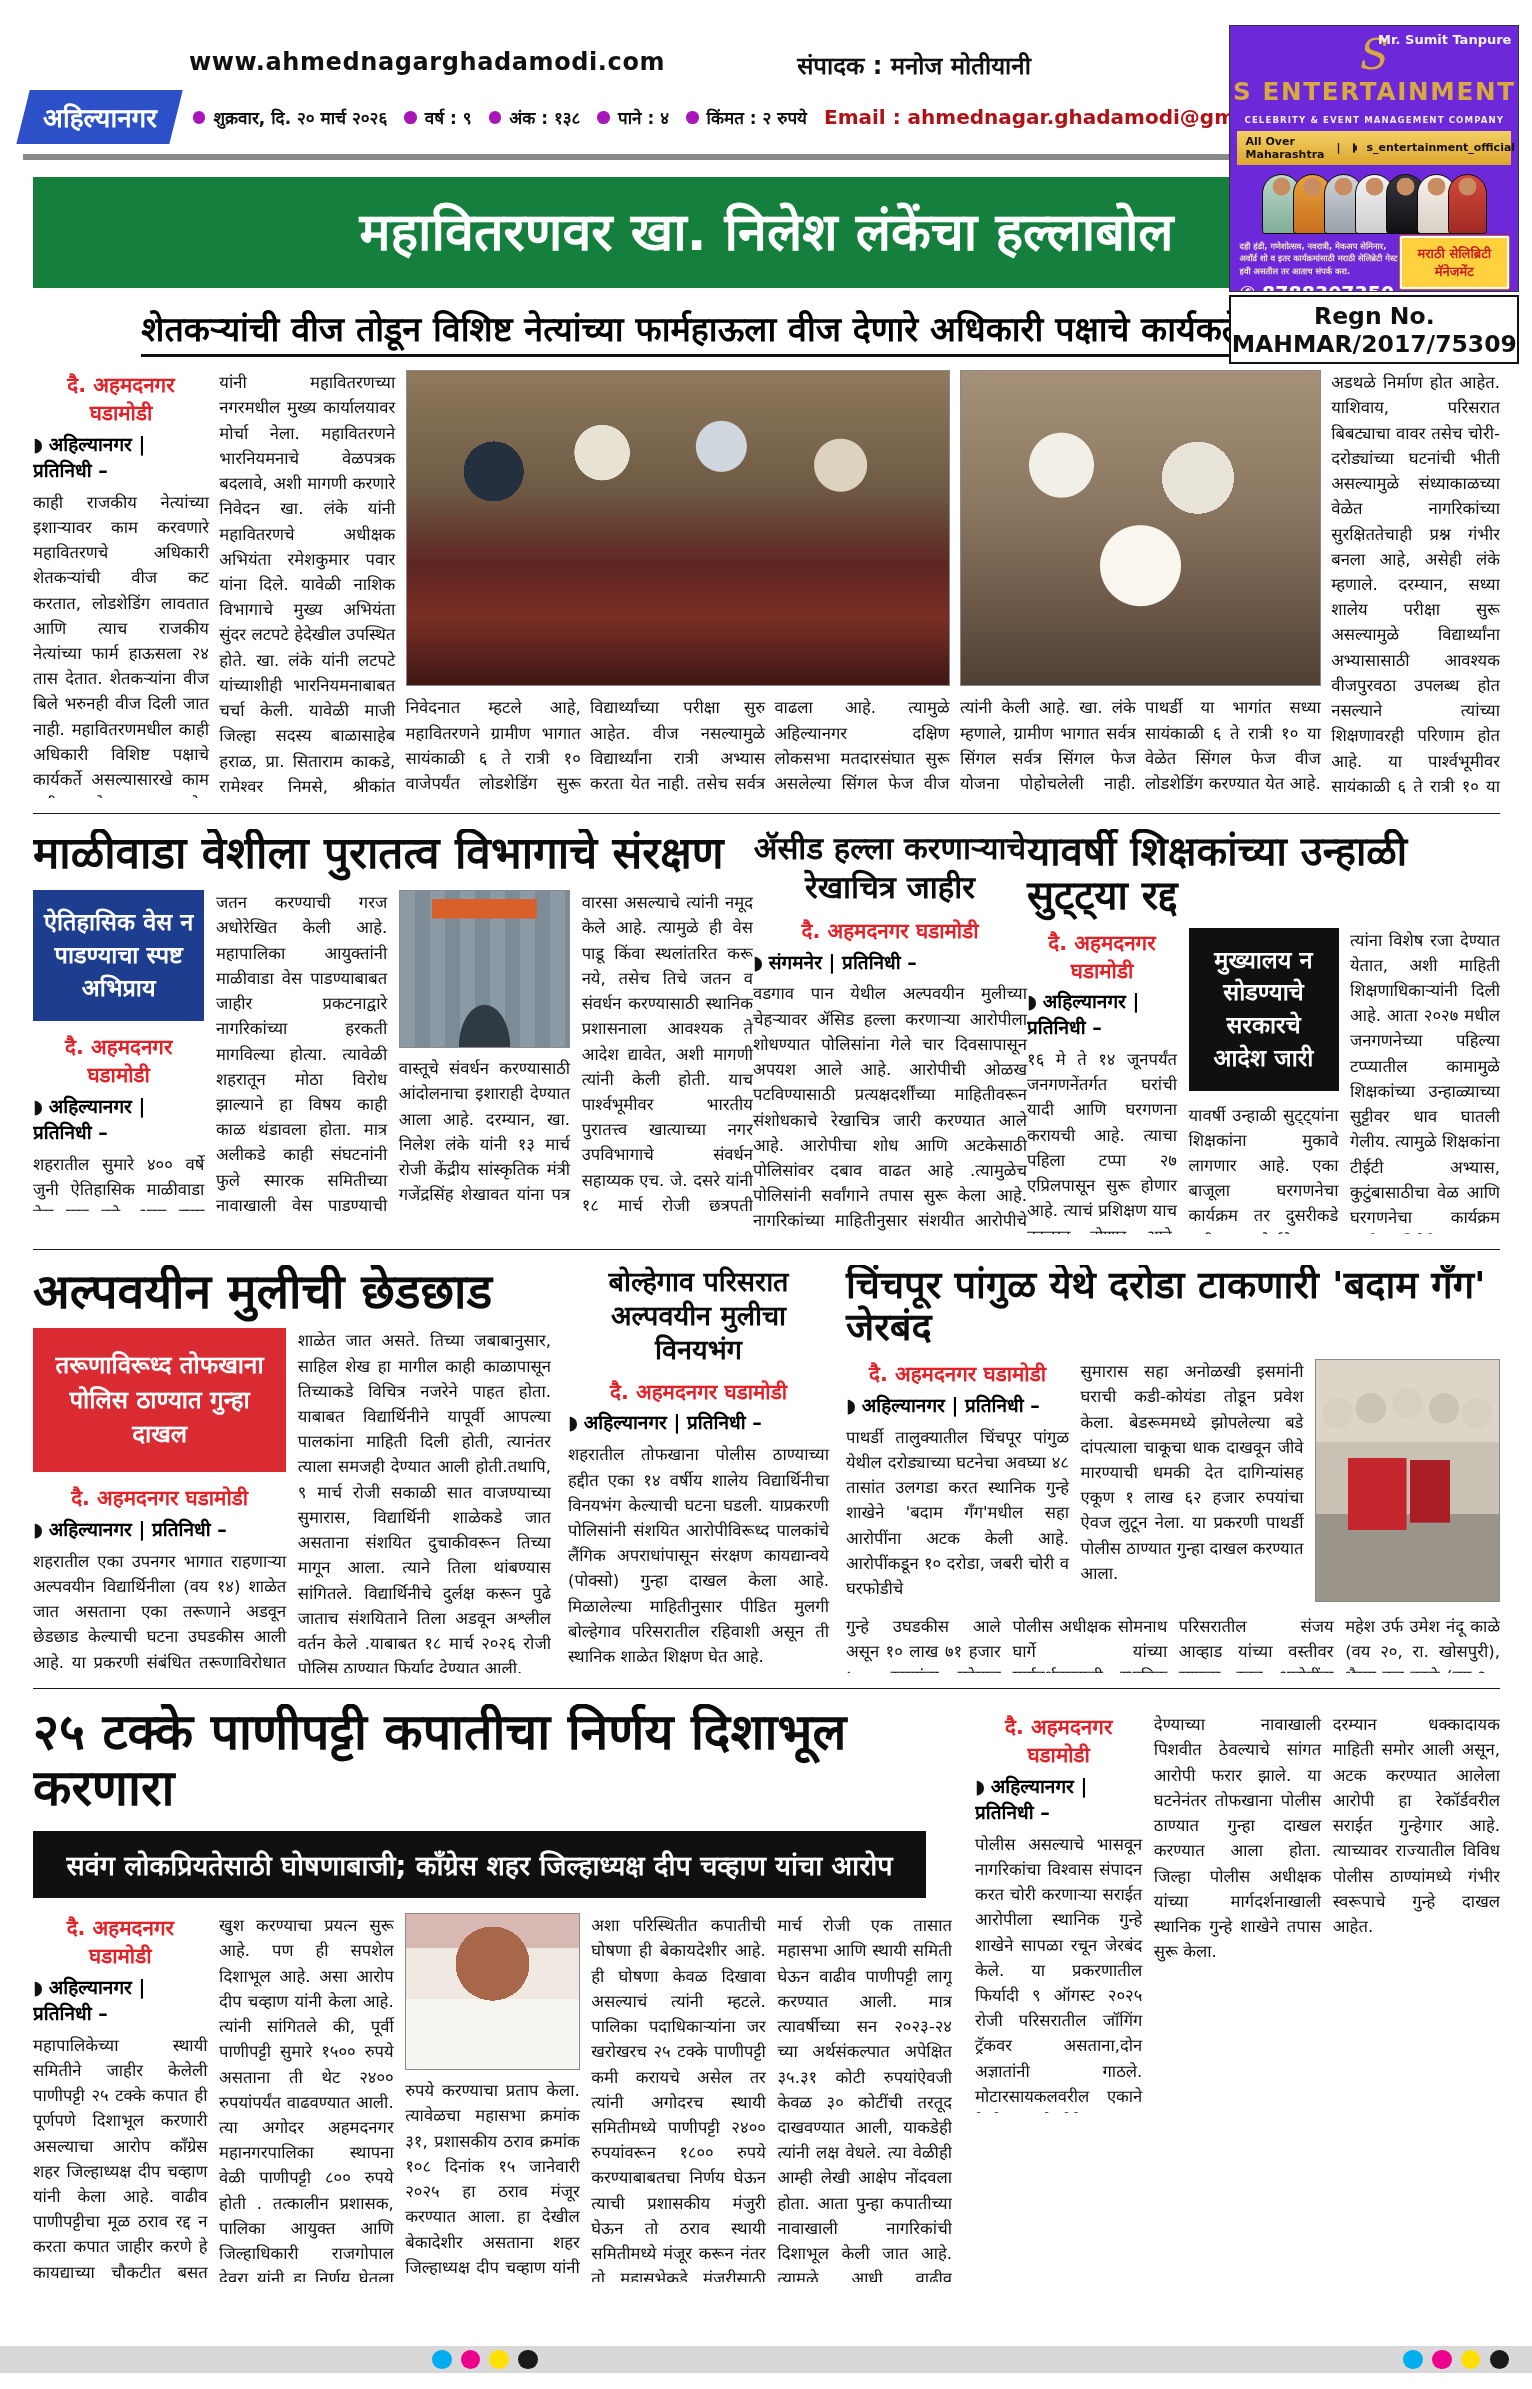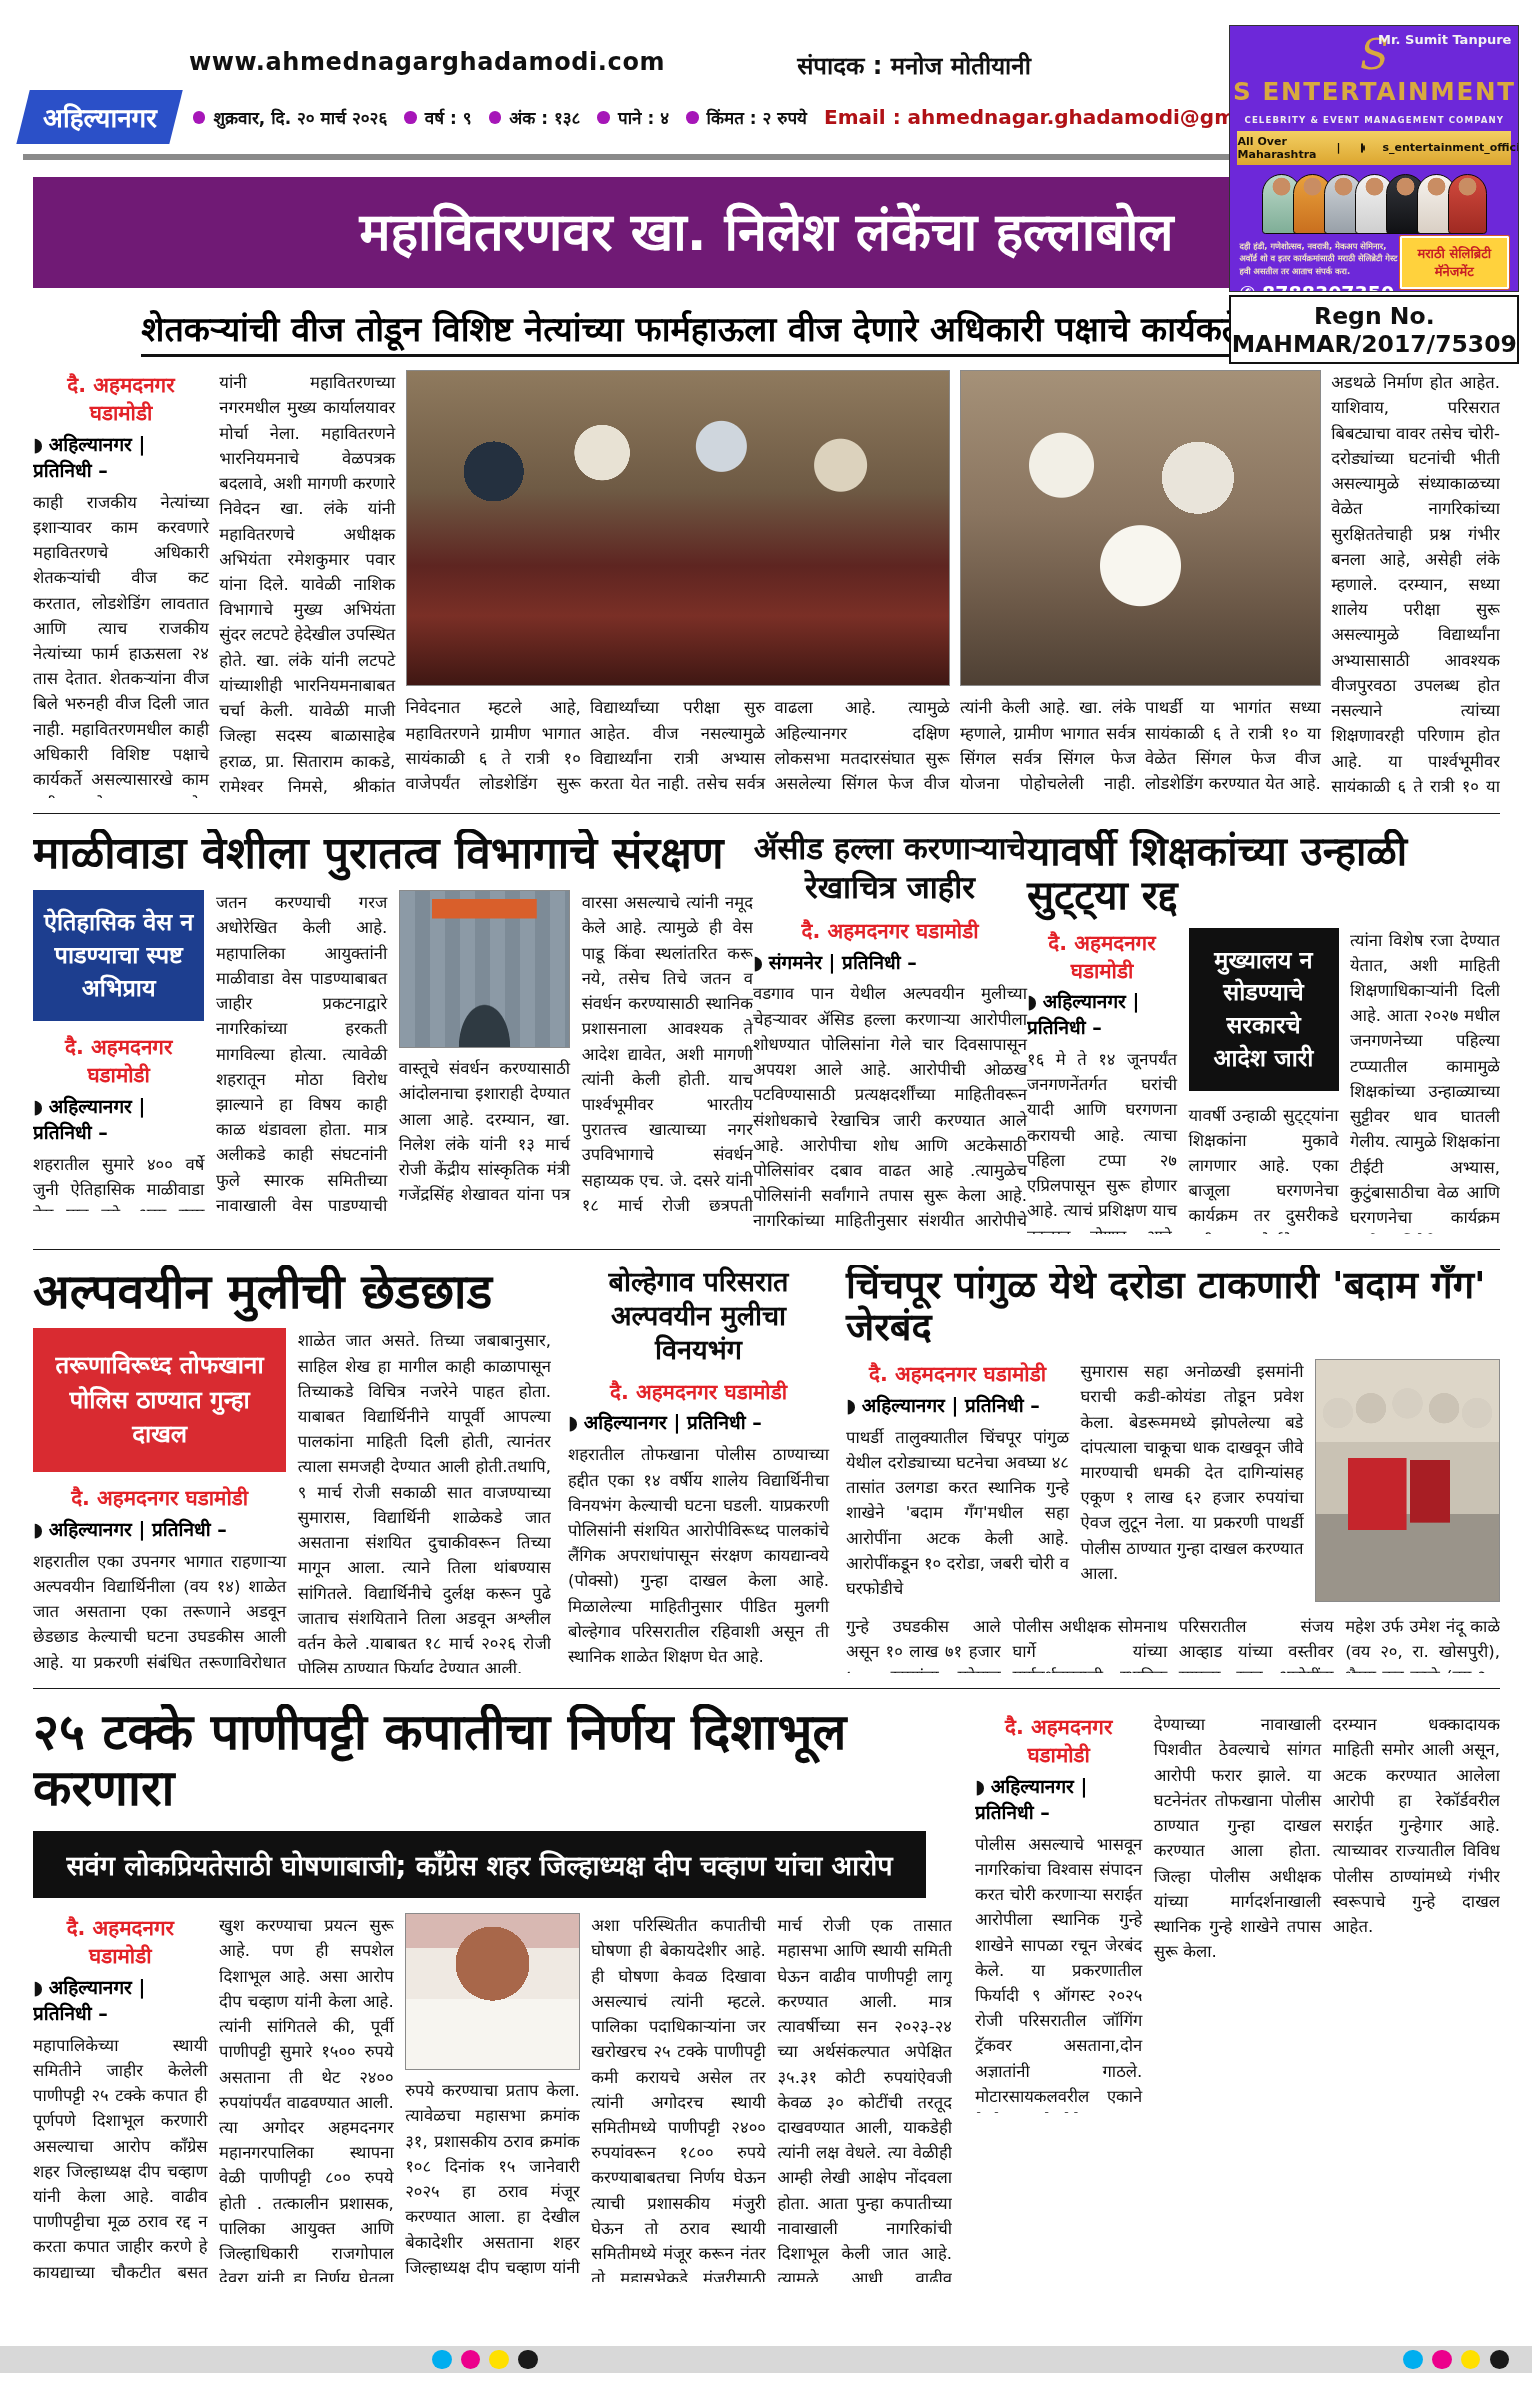--- a/index.html
+++ b/index.html
@@ -11,21 +11,21 @@
   .website { font-weight:bold; font-size:24px; color:#111; letter-spacing:0.6px; }
   .editor  { font-weight:bold; font-size:24px; color:#111; margin-left:132px; }
   .masthead-wrap { position:relative; height:189px; margin:5.7px 0 0 86px; width:1139px; }
   .masthead-band { position:absolute; left:172px; top:16px; width:939px; height:49px; background:#e32228; }
   .masthead { position:relative; font-size:121px; line-height:1.05; font-weight:bold; color:#e32228; white-space:nowrap; }
   .ad { position:absolute; top:25px; right:13.7px; width:290px; height:267px; background:#6d28d9; color:#f5e8c8; overflow:hidden; border:0.6px solid #333; }
   .ad-person { position:absolute; top:5.7px; right:6.9px; font-size:13px; font-weight:bold; color:#f2f2f2; }
   .ad-logo { text-align:center; font-family:"DejaVu Serif","Liberation Serif",serif; font-style:italic; font-size:42px; color:#d8a93f; line-height:1; margin-top:8px; }
   .ad-brand { text-align:center; font-size:24.6px; font-weight:bold; color:#d8a93f; letter-spacing:1.7px; margin-top:1.1px; }
   .ad-tagline { text-align:center; font-size:8.6px; font-weight:bold; color:#eeeeee; letter-spacing:1.1px; margin-top:9px; }
-  .ad-goldbar { display:flex; justify-content:center; align-items:center; gap:20px; background:linear-gradient(180deg,#f3cf63,#dca62f); color:#181206; font-size:11px; font-weight:bold; margin:5.7px 6.9px 0; padding:4px 0; }
+  .ad-goldbar { display:flex; justify-content:center; align-items:center; gap:12px; background:linear-gradient(180deg,#f3cf63,#dca62f); color:#181206; font-size:11px; font-weight:bold; margin:5.7px 6.9px 0; padding:4px 0; }
   .ad-goldbar .sep { color:#181206; }
   .pin-icon { display:inline-block; width:8px; height:8px; border-radius:50% 50% 50% 0; background:#181206; transform:rotate(-45deg); }
   .insta-icon { display:inline-block; width:10.3px; height:10.3px; border:1.7px solid #181206; border-radius:2.9px; position:relative; }
   .insta-icon::after { content:''; position:absolute; inset:1.1px; border:1.1px solid #181206; border-radius:50%; }
   .celebs { display:flex; justify-content:center; margin:9.2px 0 2.3px; }
   .celeb { width:39px; height:60px; border-radius:19.5px 19.5px 3.4px 3.4px; margin:0 -4px; border:1.1px solid #0e0a07; }
   .celeb:nth-child(1){ background:radial-gradient(circle at 50% 20%,#c98d63 0 8.6px,transparent 9.2px),linear-gradient(#bcd8c9,#7fae97); }
   .celeb:nth-child(2){ background:radial-gradient(circle at 50% 20%,#c98d63 0 8.6px,transparent 9.2px),linear-gradient(#e9a13b,#c96f1e); }
   .celeb:nth-child(3){ background:radial-gradient(circle at 50% 20%,#c98d63 0 8.6px,transparent 9.2px),linear-gradient(#cfd4d9,#98a0a8); }
   .celeb:nth-child(4){ background:radial-gradient(circle at 50% 20%,#c98d63 0 8.6px,transparent 9.2px),linear-gradient(#f2f2f2,#cfcfcf); }
@@ -49,21 +49,21 @@
 
   
   .news { font-size:16.6px; line-height:1.52; text-align:justify; color:#0c0c0c; }
   .brand { color:#e32228; font-weight:bold; font-size:20.6px; text-align:center; margin-bottom:4.6px; }
   .byline { font-weight:bold; font-size:19px; margin-bottom:6.9px; }
   .byline .bullet { color:#111; margin-right:5.7px; }
   .rule { border-top:1.7px solid #1a1a1a; margin:15px 33px; }
   .photo { width:100%; border:0.6px solid #8a8a8a; }
 
   
-  .lead-banner { margin:17px 33px 0; background:#701a75; color:#ffffff; text-align:center; font-weight:bold; font-size:52px; padding:17px 0 23px; }
+  .lead-banner { margin:17px 33px 0; background:#15803d; color:#ffffff; text-align:center; font-weight:bold; font-size:52px; padding:17px 0 23px; }
   .lead-sub { margin:17px 33px 0; text-align:center; font-weight:bold; font-size:34px; }
   .lead-sub span { border-bottom:3.4px solid #111; padding-bottom:5.7px; }
   .lead-body { display:grid; grid-template-columns:176px 176px 544px 361px 1fr; gap:10.3px; margin:19.5px 33px 0; height:428px; overflow:hidden; }
   .photo-lead1 { height:316px;
     background:
       radial-gradient(circle at 16% 32%, #24303f 0 30px, transparent 30px),
       radial-gradient(circle at 36% 26%, #e8e2d4 0 27.5px, transparent 28px),
       radial-gradient(circle at 58% 24%, #cfd6dd 0 25px, transparent 26px),
       radial-gradient(circle at 80% 30%, #dcd2bd 0 26px, transparent 27px),
       linear-gradient(180deg,#8f7a5e 0%,#6e5a44 38%,#5e2521 62%,#7a2f26 78%,#3f1713 100%); }

